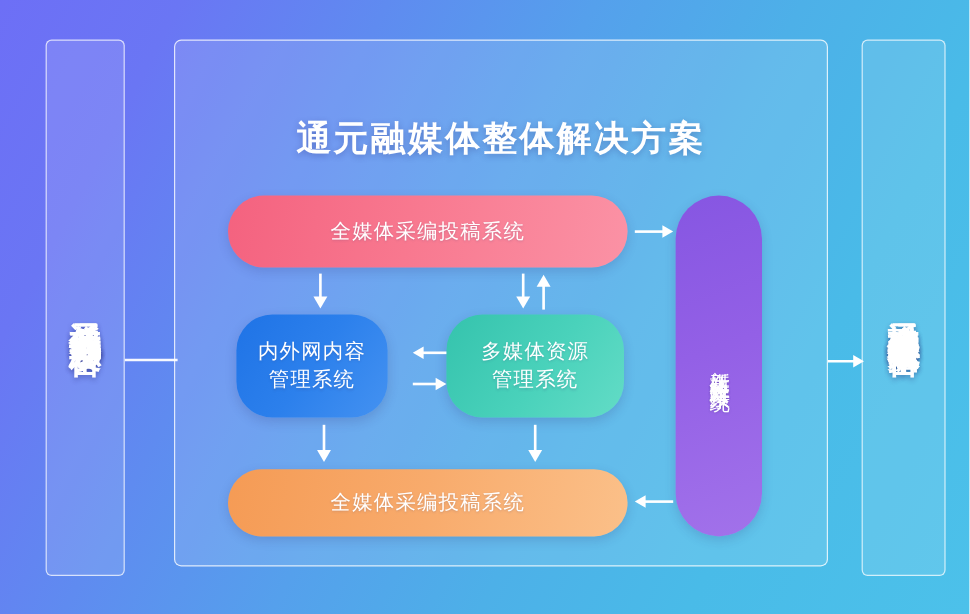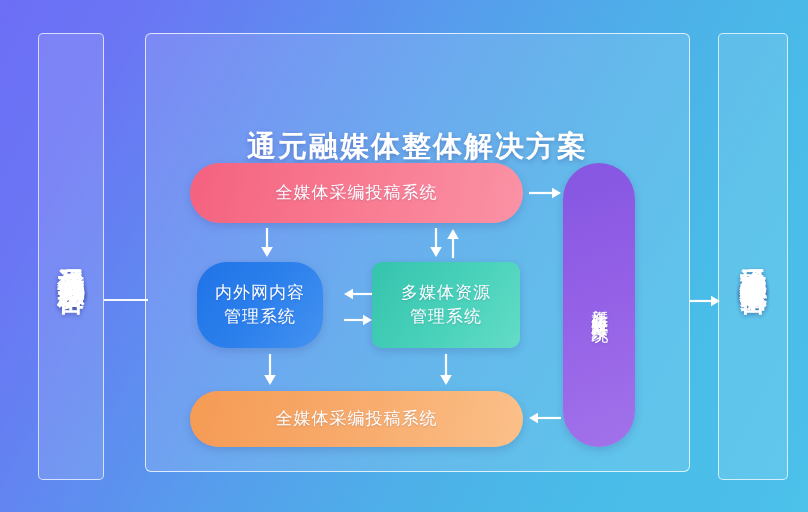--- a/index.html
+++ b/index.html
@@ -64,21 +64,20 @@
     position: absolute;
     left: 0;
     top: 62px;
     width: 100%;
     text-align: center;
     font-size: 29px;
     font-weight: bold;
     letter-spacing: 2px;
     color: #ffffff;
     text-shadow: 0 2px 5px rgba(40,40,120,0.30);
-    margin-top: 31px;
   }
 
   
   .node {
     position: absolute;
     box-sizing: border-box;
     display: flex;
     align-items: center;
     justify-content: center;
     text-align: center;
@@ -95,21 +94,21 @@
     background: linear-gradient(100deg, #f4627f 0%, #f8788f 45%, #fb92a5 100%);
     text-align: right;
   }
   #node-cms {
     left: 197px; top: 262px; width: 126px; height: 86px;
     border-radius: 30px;
     background: linear-gradient(125deg, #1f73e6 0%, #2c80ec 50%, #4492f1 100%);
   }
   #node-mam {
     left: 372px; top: 262px; width: 148px; height: 86px;
-    border-radius: 10px;
+    border-radius: 30px;
     background: linear-gradient(125deg, #35c3ad 0%, #4ad2bb 55%, #63dcc6 100%);
   }
   #node-search {
     left: 190px; top: 391px; width: 333px; height: 56px;
     background: linear-gradient(100deg, #f59b55 0%, #f8ab6c 50%, #fbc089 100%);
   }
   #node-matrix {
     left: 563px; top: 163px; width: 72px; height: 284px;
     border-radius: 38px;
     background: linear-gradient(160deg, #8656e2 0%, #9360e6 45%, #a272ea 100%);

